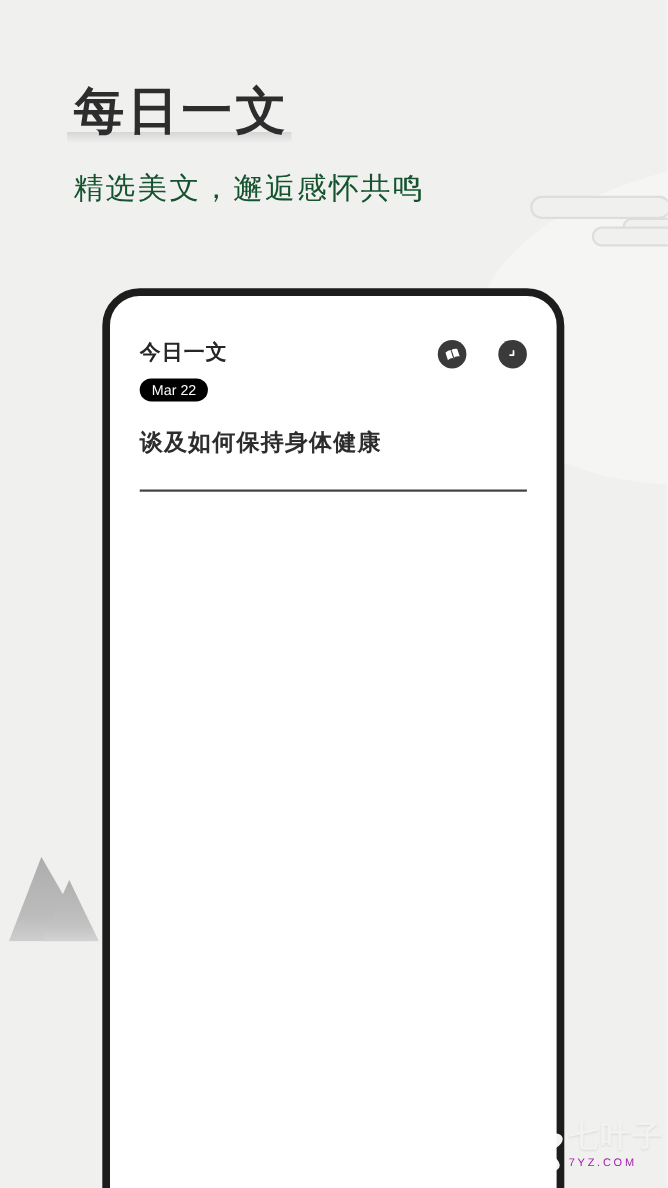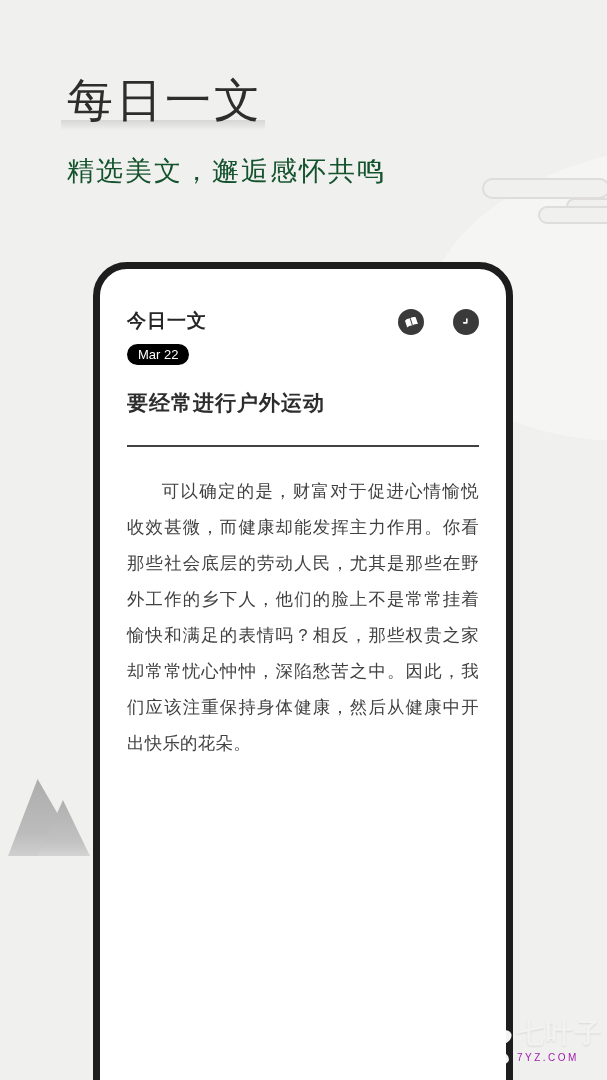--- a/index.html
+++ b/index.html
@@ -38,21 +38,21 @@
   }
   .mountain.m2 {
     left:38px; top:800px; width:52px; height:56px;
     clip-path:polygon(48% 0, 0 100%, 100% 100%);
     background:linear-gradient(180deg,#b0b0b0 0%,#c2c2c2 75%,#d4d4d4 100%);
   }
   
   .app-title {
     position:absolute; left:67px; top:70px;
     font-family:"Liberation Serif","DejaVu Serif",serif;
-    font-weight:normal;
+    font-weight:bold;
     font-size:46px;
     letter-spacing:3px;
     color:#2d2d2d;
     z-index:2;
   }
   .title-underline {
     position:absolute; left:61px; top:120px;
     width:204px; height:10px;
     background:linear-gradient(180deg,#d6d6d6,#efefee);
     z-index:1;
@@ -175,25 +175,24 @@
           <span>
             <svg width="15" height="15" viewBox="0 0 24 24">
               <path d="M12.5 6.5 L12.5 12.5 L7.5 12.5" stroke="#ffffff" stroke-width="2.6" fill="none" stroke-linecap="round" stroke-linejoin="round"></path>
             </svg>
           </span>
         </div>
       </div>
     </div>
     <span class="date-badge">Mar 22</span>
 
-    <h2 class="article-title">要经常进行户外运动</h2>
+    <h2 class="article-title">谈及如何保持身体健康</h2>
     <div class="divider"></div>
 
     <div class="article-body">
-      <p class="p1">可以确定的是，财富对于促进心情愉悦收效甚微，而健康却能发挥主力作用。你看那些社会底层的劳动人民，尤其是那些在野外工作的乡下人，他们的脸上不是常常挂着愉快和满足的表情吗？相反，那些权贵之家却常常忧心忡忡，深陷愁苦之中。因此，我们应该注重保持身体健康，然后从健康中开出快乐的花朵。</p>
 
     </div>
   </div>
 </div>
 
 <div class="leaf-logo">
   <svg width="64" height="70" viewBox="0 0 64 70">
     <g fill="#ffffff" opacity="0.95">
       <ellipse cx="32" cy="13" rx="8" ry="12" transform="rotate(14 32 35)"></ellipse>
       <ellipse cx="32" cy="13" rx="7" ry="11" transform="rotate(66 32 35)"></ellipse>

